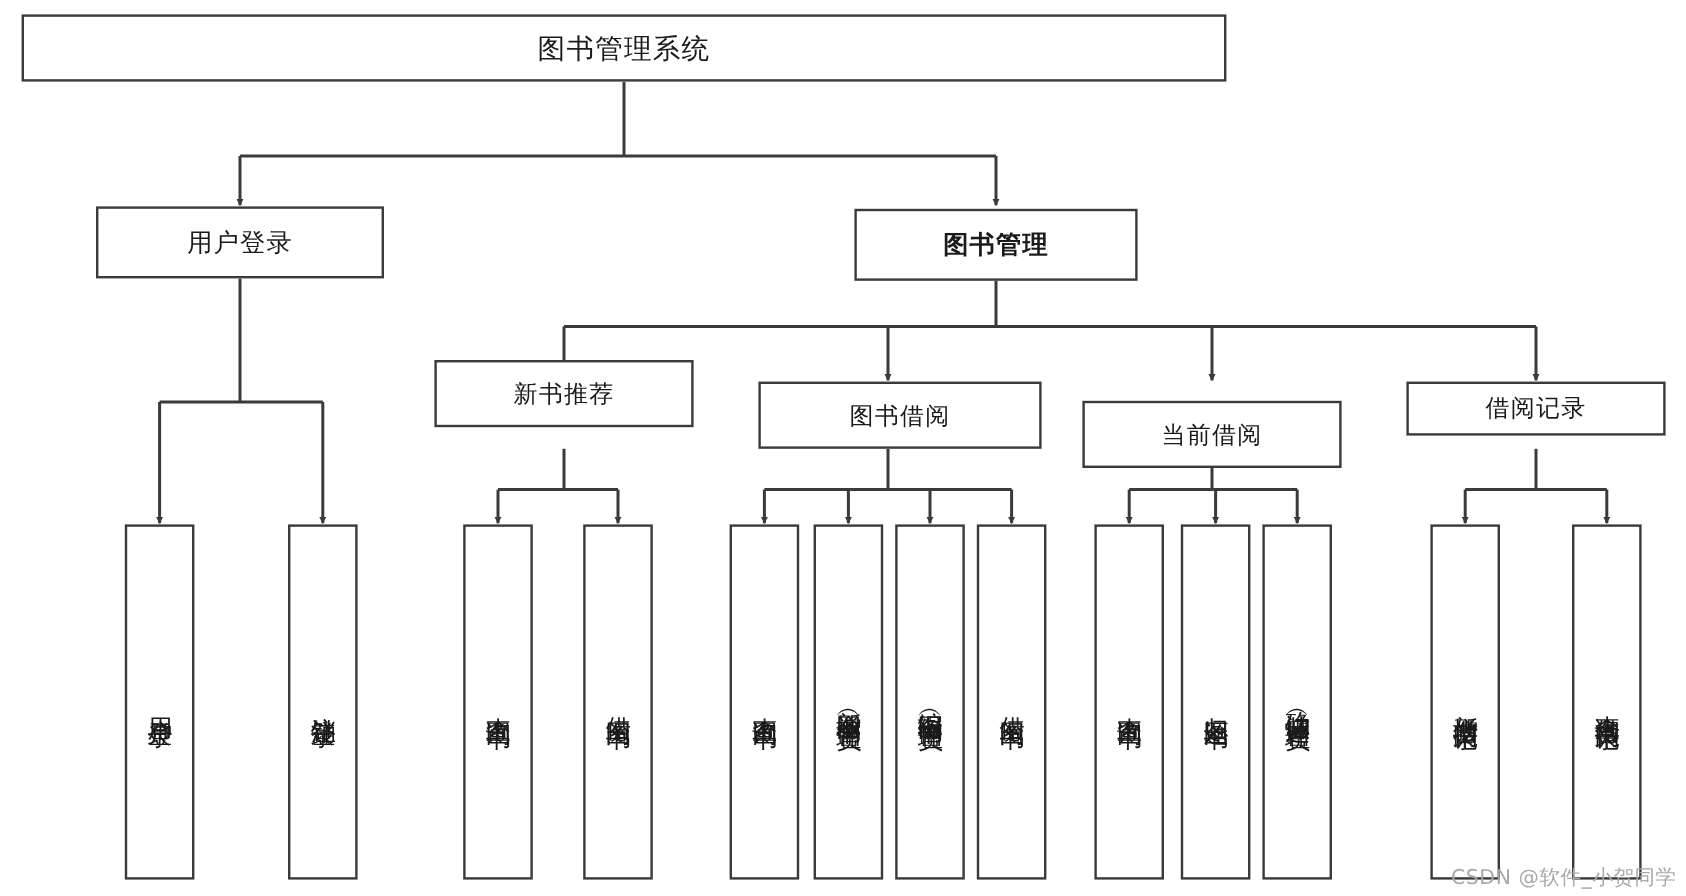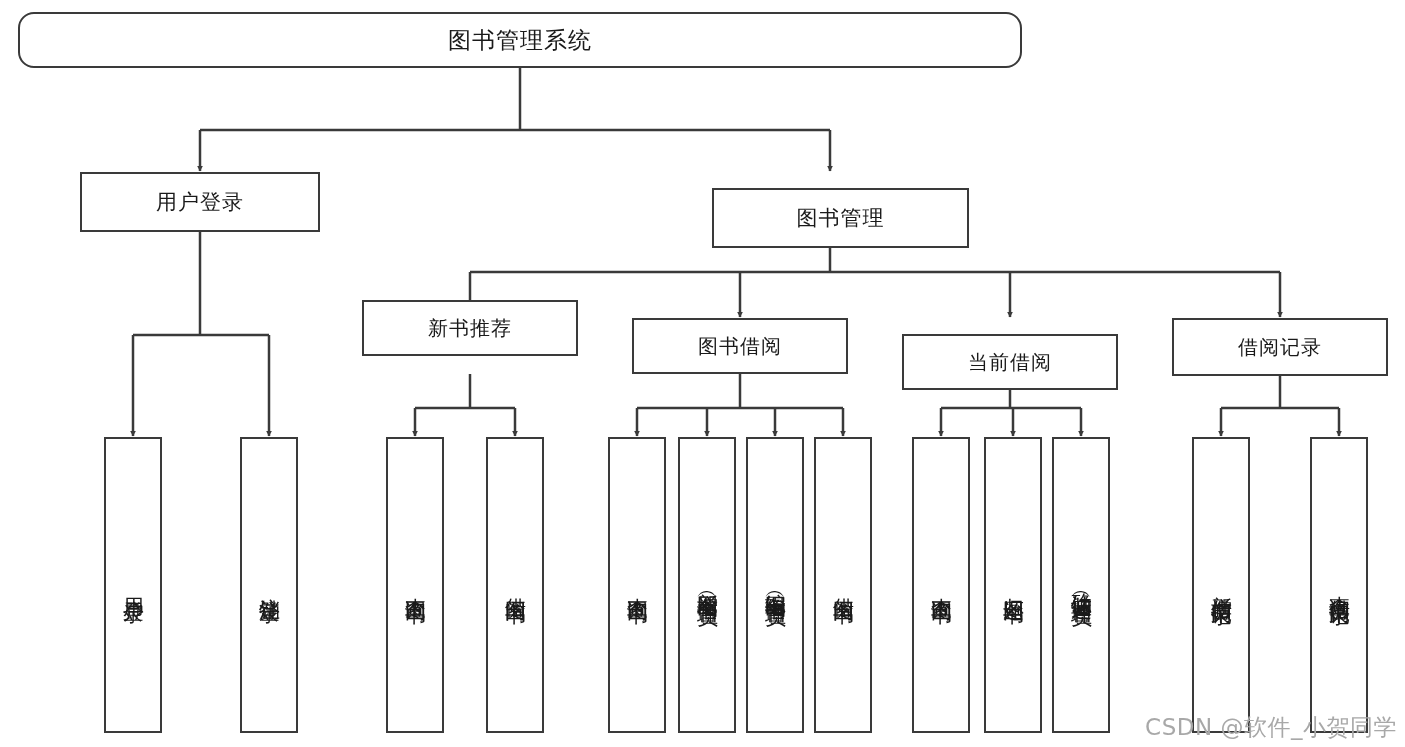--- a/index.html
+++ b/index.html
@@ -56,21 +56,21 @@
     text-orientation: upright;
     line-height: 1.18;
     letter-spacing: 2px;
     white-space: nowrap;
     display: block;
   }
   .watermark {
     position: absolute;
     right: 8px;
     bottom: 4px;
-    font-size: 23px;
+    font-size: 17px;
     color: #a8a8a8;
     letter-spacing: 0.5px;
     z-index: 5;
     white-space: nowrap;
     margin-top: 12px;
   }
 </style>
 </head>
 <body>
 
@@ -109,39 +109,39 @@
       <line x1="941" y1="408" x2="1081" y2="408" stroke="#3a3a3a" stroke-width="2.5"></line>
       <line x1="941" y1="408" x2="941" y2="436" stroke="#3a3a3a" stroke-width="2.5" marker-end="url(#arrow)"></line>
       <line x1="1013" y1="408" x2="1013" y2="436" stroke="#3a3a3a" stroke-width="2.5" marker-end="url(#arrow)"></line>
       <line x1="1081" y1="408" x2="1081" y2="436" stroke="#3a3a3a" stroke-width="2.5" marker-end="url(#arrow)"></line>
       <line x1="1280" y1="374" x2="1280" y2="408" stroke="#3a3a3a" stroke-width="2.5"></line>
       <line x1="1221" y1="408" x2="1339" y2="408" stroke="#3a3a3a" stroke-width="2.5"></line>
       <line x1="1221" y1="408" x2="1221" y2="436" stroke="#3a3a3a" stroke-width="2.5" marker-end="url(#arrow)"></line>
       <line x1="1339" y1="408" x2="1339" y2="436" stroke="#3a3a3a" stroke-width="2.5" marker-end="url(#arrow)"></line>
     </svg>
   <div id="nodes">
-      <div class="node root" style="left: 18px; top: 12px; width: 1004px; height: 56px; border-radius: 16px;">
+      <div class="node root" style="left: 18px; top: 12px; width: 1004px; height: 56px;">
         <span>图书管理系统</span>
       </div>
       <div class="node lvl1" style="left: 80px; top: 172px; width: 240px; height: 60px;">
         <span>用户登录</span>
       </div>
-      <div class="node lvl1" style="left: 712px; top: 188px; width: 257px; height: 60px;">
+      <div class="node lvl1" style="left: 712px; top: 174px; width: 236px; height: 60px; font-weight: bold;">
         <span>图书管理</span>
       </div>
       <div class="node lvl2" style="left: 362px; top: 300px; width: 216px; height: 56px;">
         <span>新书推荐</span>
       </div>
-      <div class="node lvl2" style="left: 632px; top: 318px; width: 216px; height: 56px;">
+      <div class="node lvl2" style="left: 632px; top: 318px; width: 236px; height: 56px;">
         <span>图书借阅</span>
       </div>
       <div class="node lvl2" style="left: 902px; top: 318px; width: 216px; height: 56px; margin-top: 16px;">
         <span>当前借阅</span>
       </div>
-      <div class="node lvl2" style="left: 1172px; top: 318px; width: 216px; height: 58px;">
+      <div class="node lvl2" style="left: 1172px; top: 318px; width: 216px; height: 45px;">
         <span>借阅记录</span>
       </div>
       <div class="node leaf" style="left: 104px; top: 437px; width: 58px; height: 296px;">
         <span class="vtext">用户登录</span>
       </div>
       <div class="node leaf" style="left: 240px; top: 437px; width: 58px; height: 296px;">
         <span class="vtext">注销登录</span>
       </div>
       <div class="node leaf" style="left: 386px; top: 437px; width: 58px; height: 296px;">
         <span class="vtext">查询图书</span>

